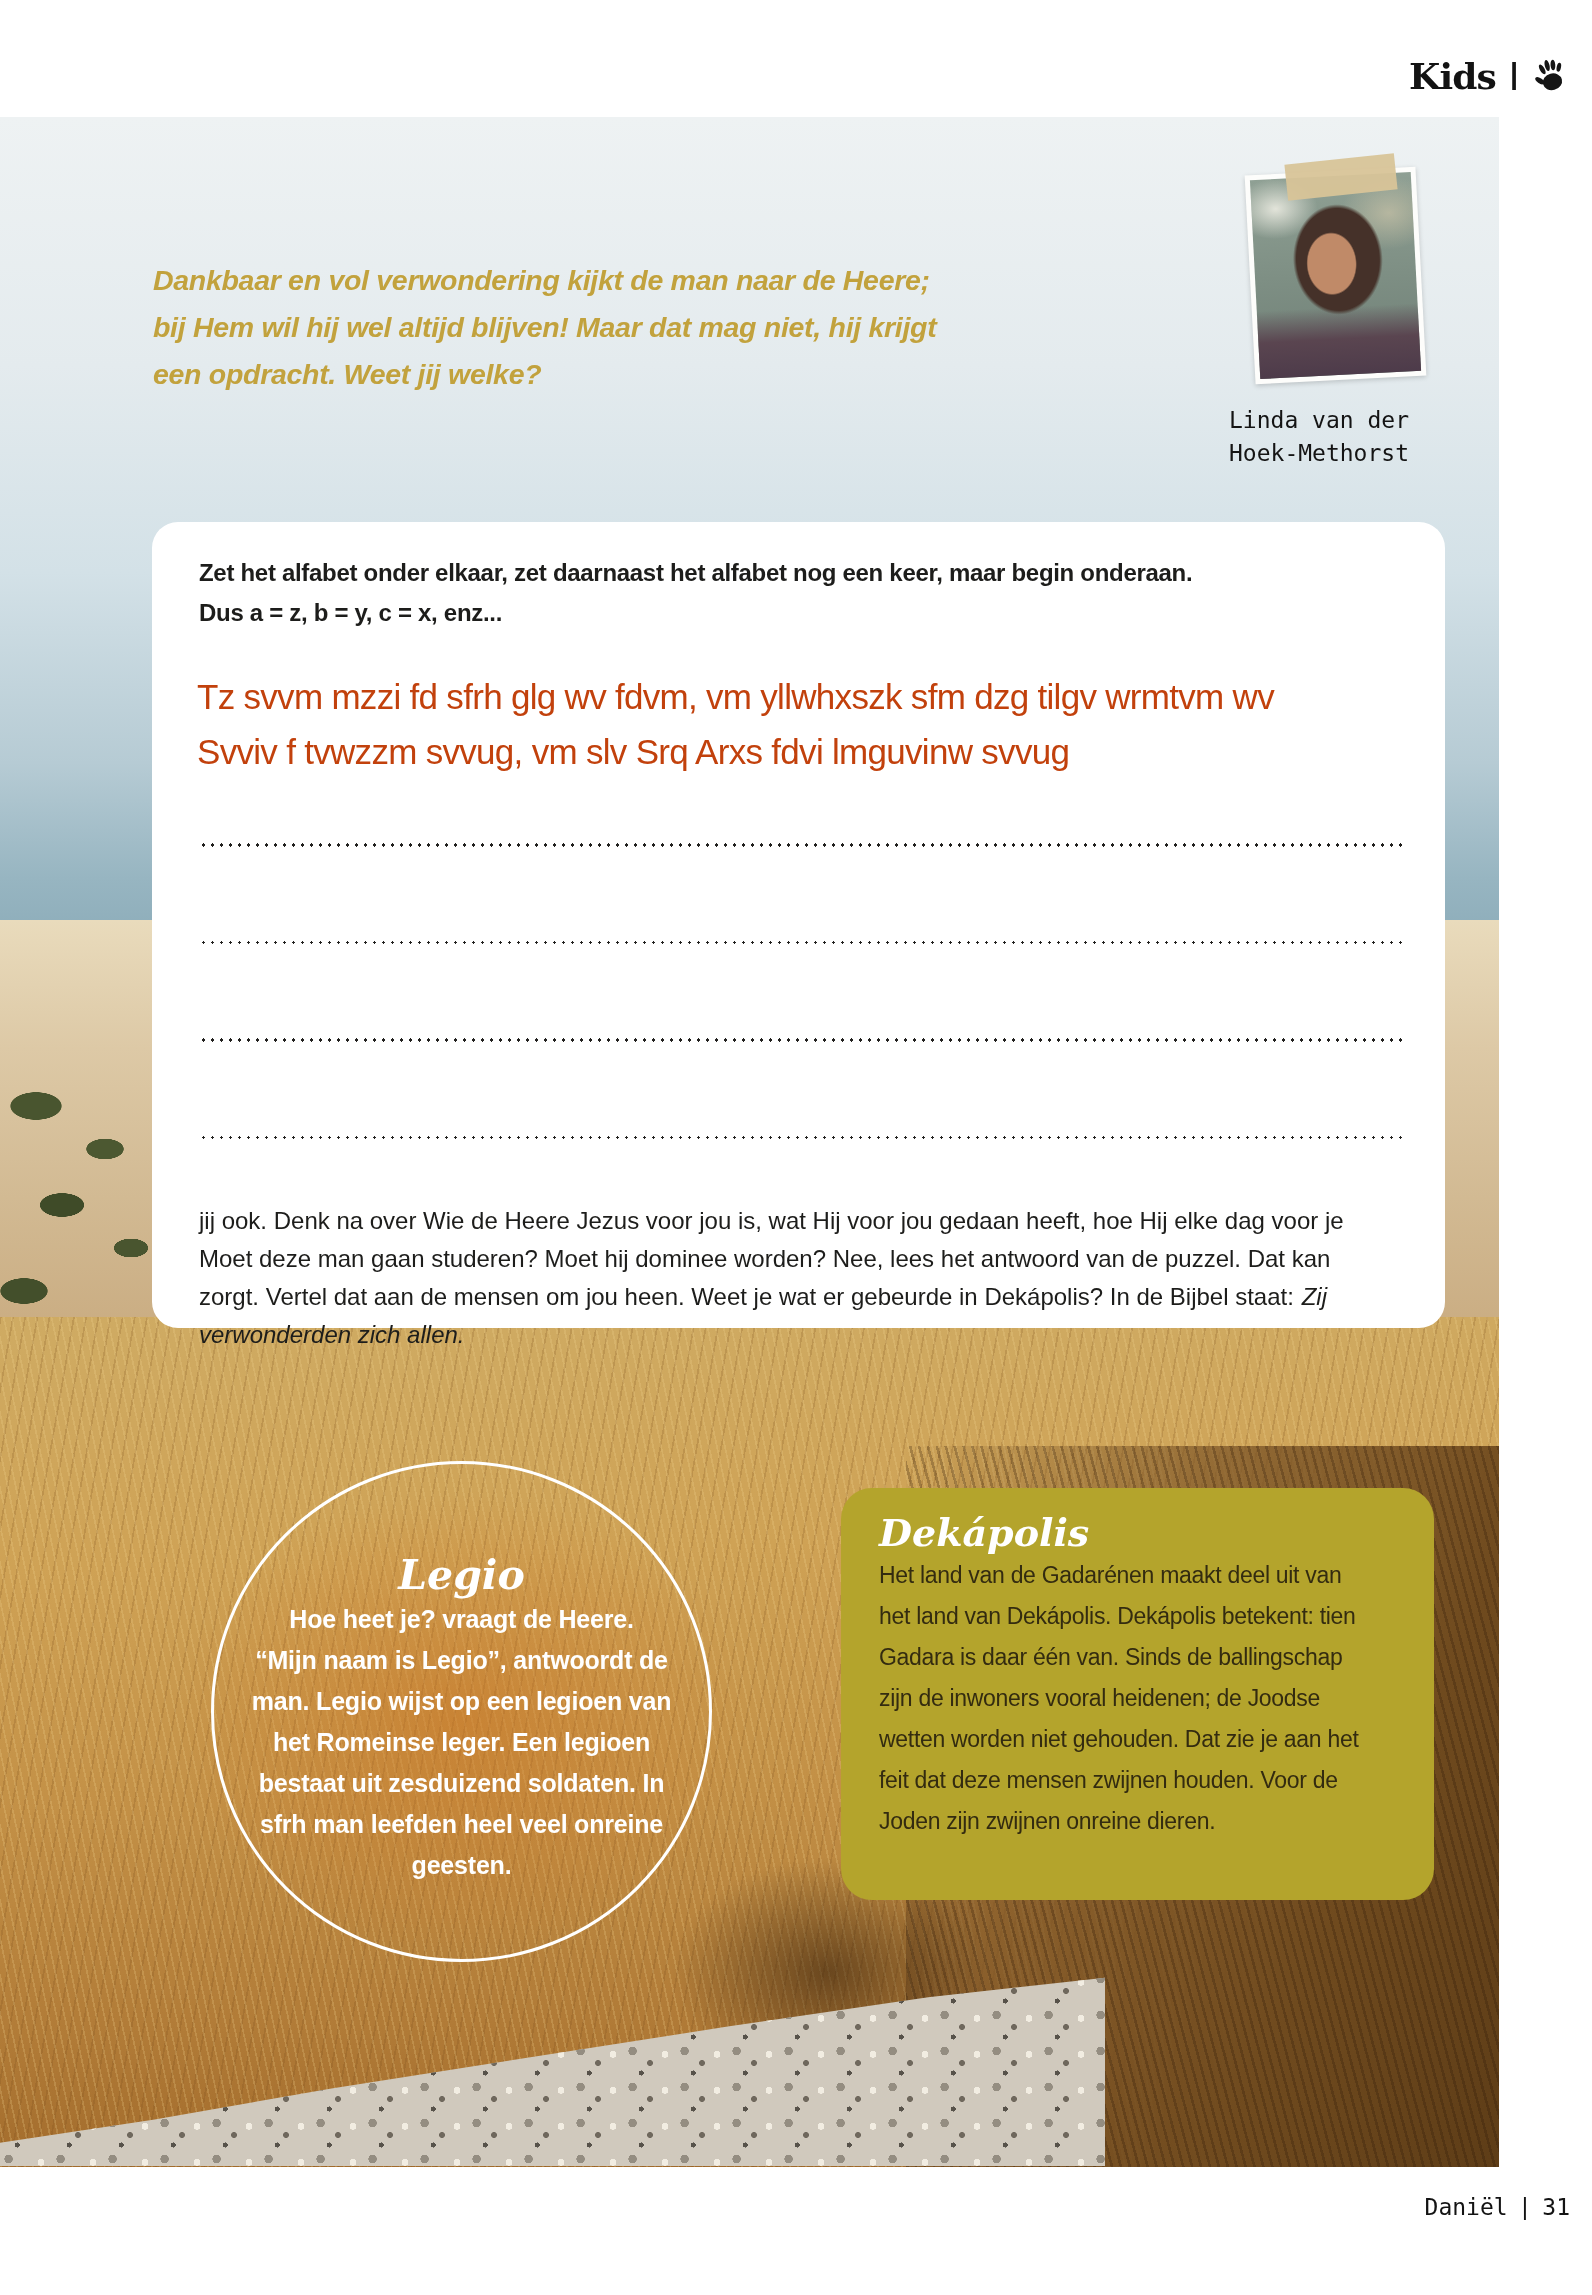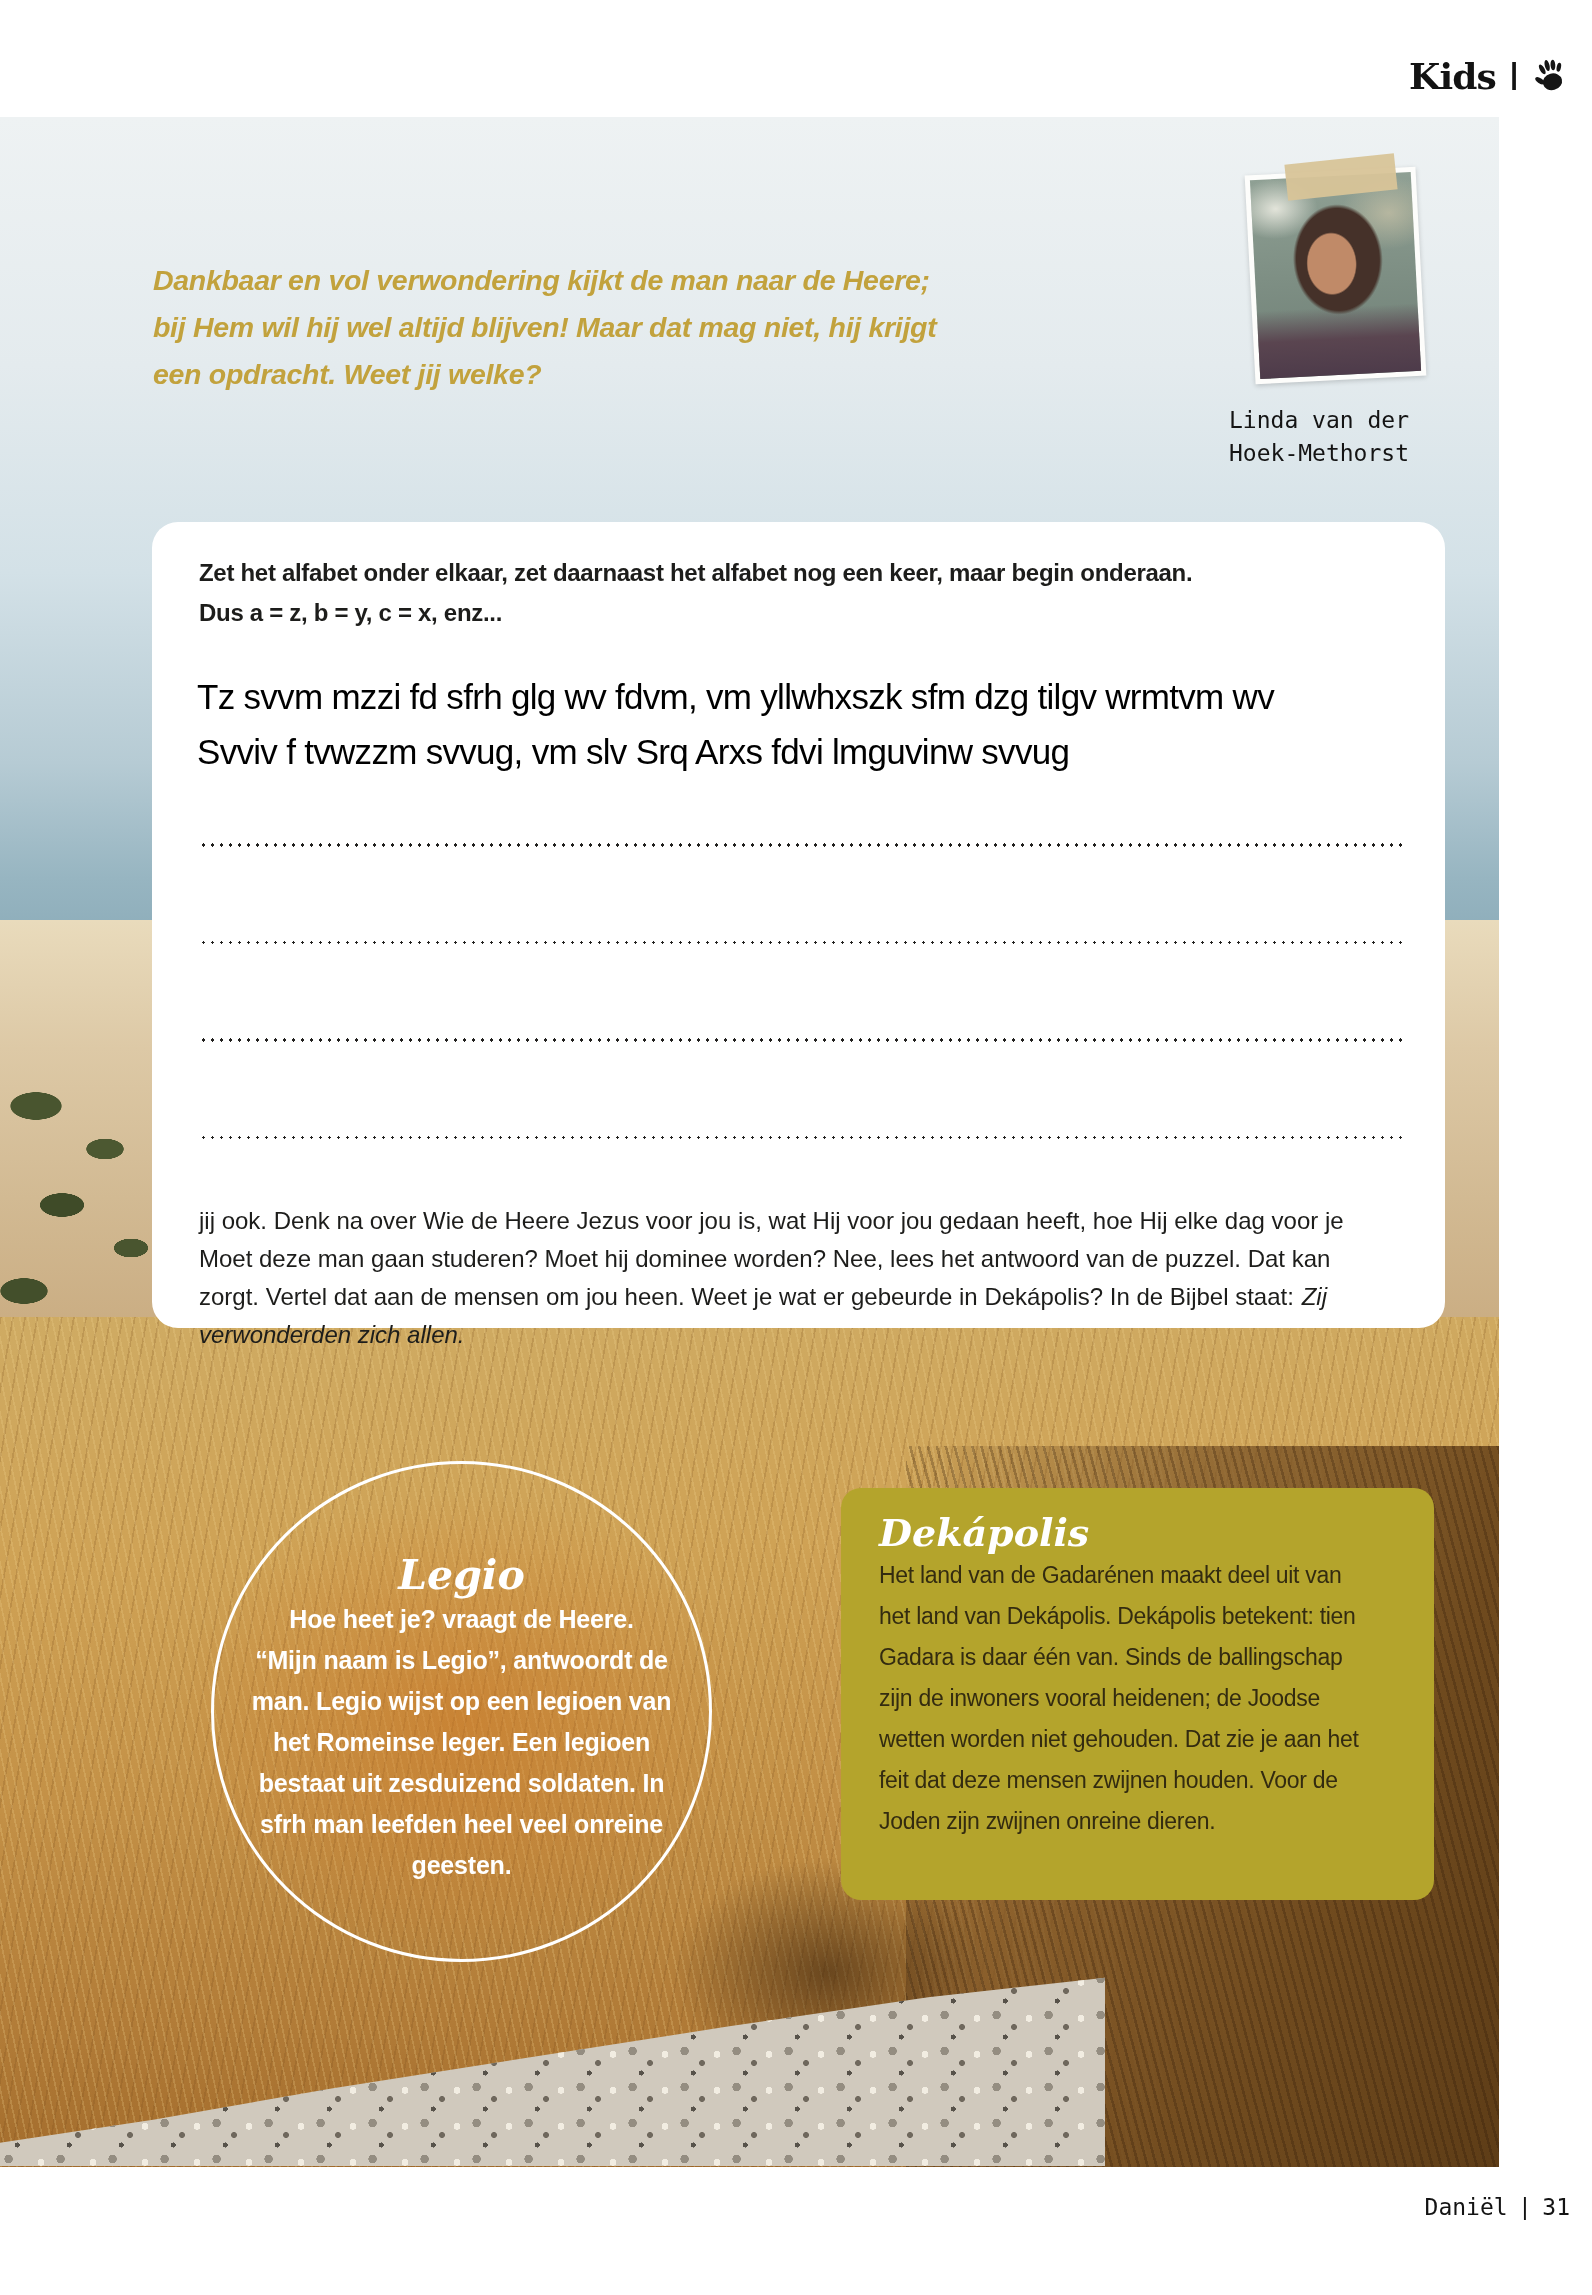--- a/index.html
+++ b/index.html
@@ -71,41 +71,41 @@
           font-size:23px;line-height:33px;color:#141414;}
   .author div{white-space:nowrap;}
 
   
   .puzzle-box{position:absolute;left:152px;top:522px;width:1293px;height:806px;background:#ffffff;
               border-radius:26px;box-sizing:border-box;}
   .instr{position:absolute;left:47px;top:31px;font-weight:700;font-size:24px;line-height:40px;
          color:#1d1d1b;letter-spacing:-0.3px;}
   .instr div{white-space:nowrap;}
   .cipher{position:absolute;left:45px;top:147px;font-size:35px;line-height:55px;font-weight:400;
-          color:#000000;letter-spacing:-0.7px;}
+          color:#c2410c;letter-spacing:-0.7px;}
   .cipher div{white-space:nowrap;}
   .answers{position:absolute;left:47px;right:43px;top:321px;}
   .answer-line{height:3.5px;margin-bottom:94px;background-image:radial-gradient(circle 1.4px,#21201e 95%,rgba(0,0,0,0));
                background-size:9px 3.5px;background-repeat:repeat-x;background-position:0 0;}
   .outro{position:absolute;left:47px;top:680px;font-size:24px;line-height:38px;color:#1d1d1b;}
   .p-line{white-space:nowrap;}
   .p-line em{font-style:italic;}
   .p-line .em-inline{margin-left:7.8px;}
 
   
   .legio{position:absolute;left:211px;top:1461px;width:501px;height:501px;border:3.5px solid #ffffff;
          border-radius:50%;box-sizing:border-box;color:#ffffff;text-align:center;}
   .legio-title{margin-top:88px;font-family:"DejaVu Serif",serif;font-style:italic;font-weight:700;
                font-size:41px;line-height:47px;}
   .legio-line{font-weight:700;font-size:25px;line-height:41px;white-space:nowrap;letter-spacing:-0.2px;}
   .legio-line:first-of-type{margin-top:7px;}
 
   
   .dekapolis{position:absolute;left:841px;top:1488px;width:593px;height:412px;background:#b4a42c;
-             border-radius:20px;box-sizing:border-box;padding:22.4px 21px 0 38px;}
+             border-radius:31px;box-sizing:border-box;padding:22.4px 21px 0 38px;}
   .dek-title{font-family:"DejaVu Serif",serif;font-style:italic;font-weight:700;font-size:38px;
              line-height:45px;color:#ffffff;}
   .dek-line{font-size:23px;line-height:41px;color:#332b10;white-space:nowrap;letter-spacing:-0.3px;}
   .dek-line:first-of-type{margin-top:5.2px;}
 
   
   .page-footer{position:absolute;right:46px;top:2194px;font-family:"DejaVu Sans Mono",monospace;
                font-size:23px;color:#131313;display:flex;gap:10.4px;align-items:baseline;}
   .f-bold{font-weight:400;}
 </style>

